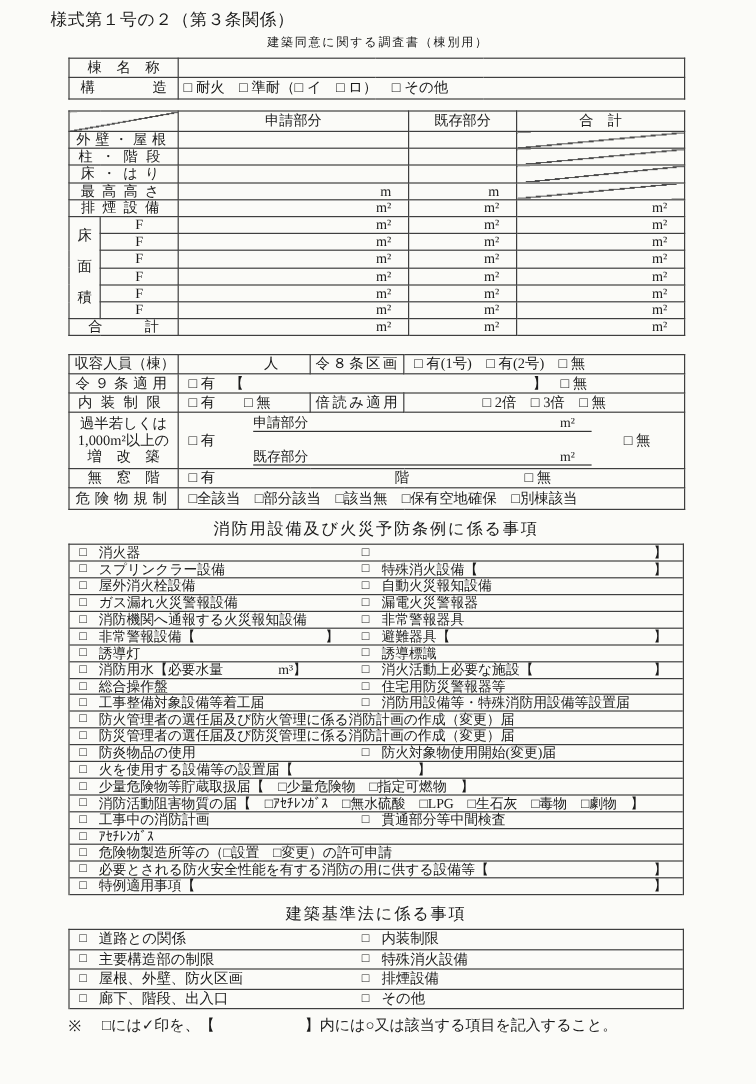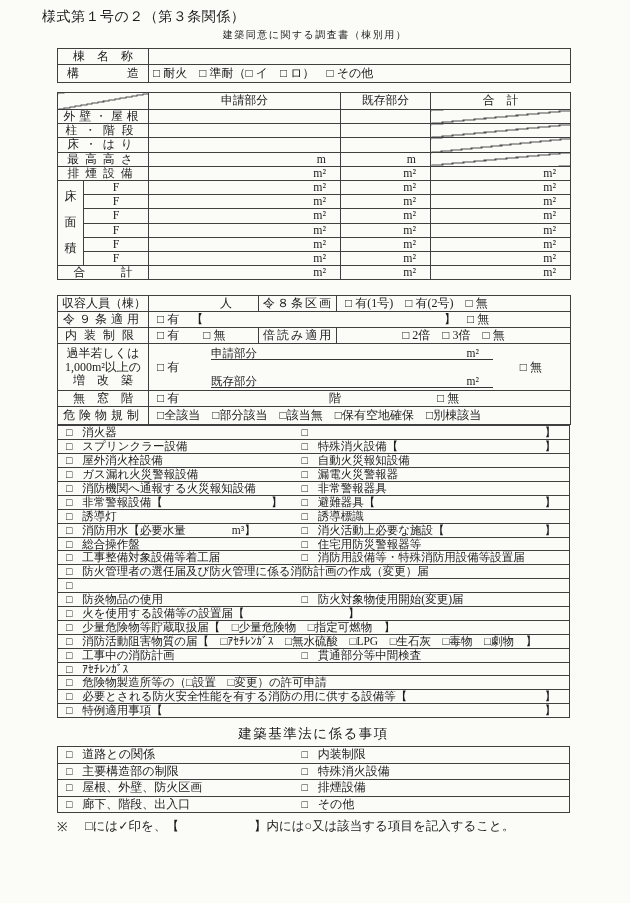--- a/index.html
+++ b/index.html
@@ -228,20 +228,21 @@
           <span class="abs" style="left:288px;">□ 無</span>
         </td>
       </tr>
       <tr>
         <td class="c h17 ls4">危険物規制</td>
         <td class="h17" colspan="3" style="padding-left:8px;">□全該当　□部分該当　□該当無　□保有空地確保　□別棟該当</td>
       </tr>
     </tbody>
       </table>
 
+    <div class="sec-title">消防用設備及び火災予防条例に係る事項</div>
     <div class="chklist">
 
       <div class="crow fr">
         <div class="ci ci-l">
             <span class="cb">□</span>
             <span class="cl">消火器</span>
             <span class="cc"></span>
           </div>
         <div class="ci ci-r">
             <span class="cb">□</span>
@@ -345,20 +346,21 @@
       </div>
       <div class="crow fr">
         <div class="ci ci-f">
             <span class="cb">□</span>
             <span class="cl">防火管理者の選任届及び防火管理に係る消防計画の作成（変更）届</span>
           </div>
       </div>
       <div class="crow fr">
         <div class="ci ci-f">
             <span class="cb">□</span>
+            <span class="cl">防災管理者の選任届及び防災管理に係る消防計画の作成（変更）届</span>
           </div>
       </div>
       <div class="crow fr">
         <div class="ci ci-l">
             <span class="cb">□</span>
             <span class="cl">防炎物品の使用</span>
           </div>
         <div class="ci ci-r">
             <span class="cb">□</span>
             <span class="cl">防火対象物使用開始(変更)届</span>

